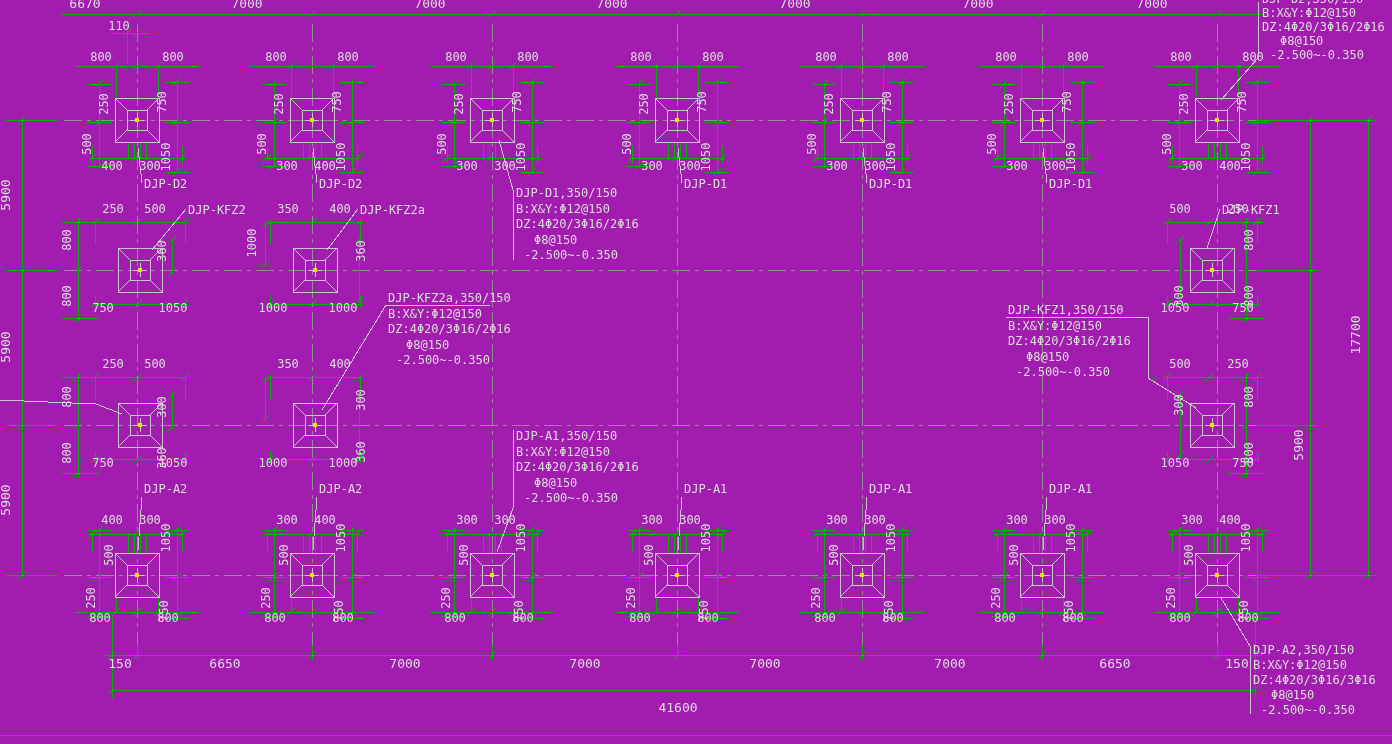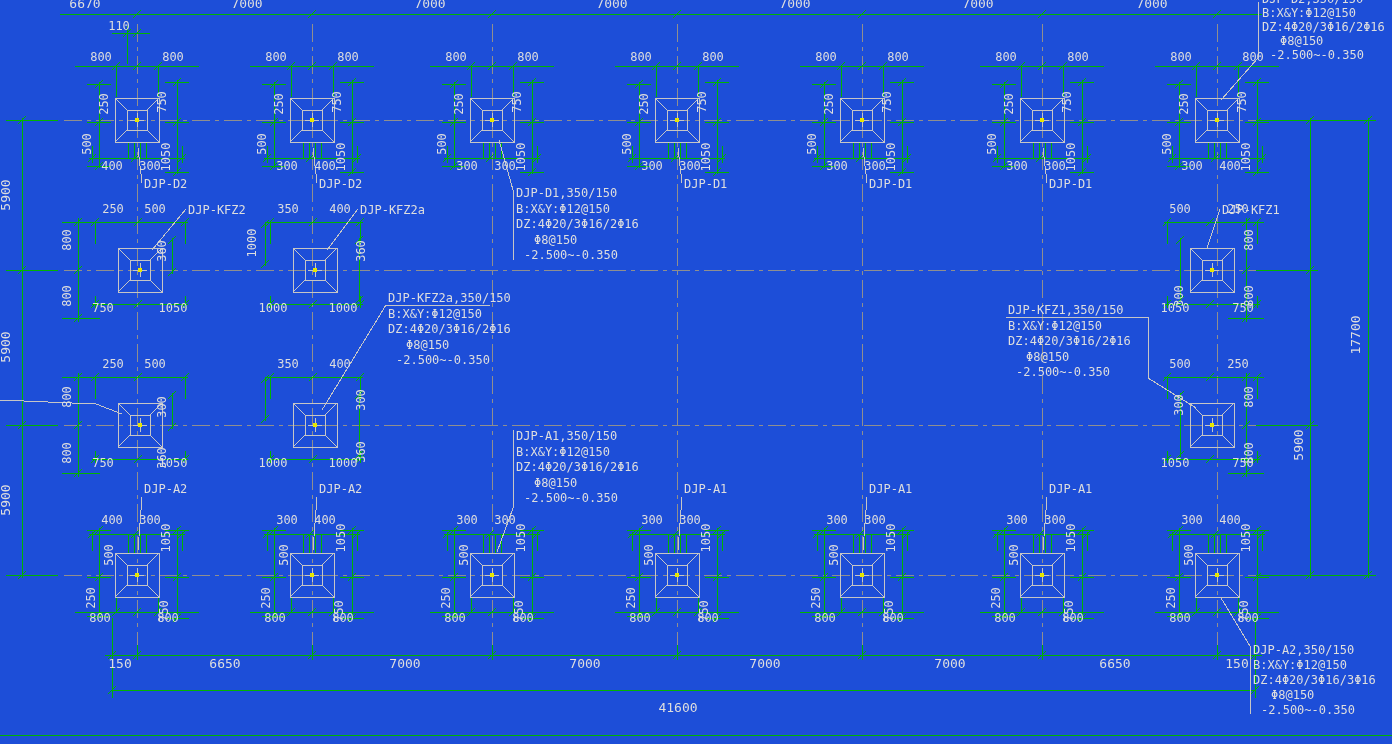--- a/index.html
+++ b/index.html
@@ -1,16 +1,16 @@
 <!DOCTYPE html>
 <html><head>
 <meta charset="utf-8">
 <style>
   html,body{margin:0;padding:0;background:#000;}
-  .stage{position:relative;width:1392px;height:744px;background:#1d4ed8;overflow:hidden;}
+  .stage{position:relative;width:1392px;height:744px;background:#a21caf;overflow:hidden;}
   svg{display:block;}
   line.g{stroke:#00b300;stroke-width:1;}
   line.c{stroke:#8f8f8f;stroke-width:1;stroke-dasharray:18 5 4 5;}
   line.o{stroke:#c6c6c6;stroke-width:1;}
   rect.o{stroke:#c6c6c6;fill:none;stroke-width:1;}
   polyline.w{stroke:#c6c6c6;fill:none;stroke-width:1;}
   rect.y{fill:#e6e600;stroke:none;}
   text.t{fill:#dedede;font-family:"DejaVu Sans Mono","Liberation Mono",monospace;font-size:12px;text-anchor:middle;}
   text.t.big{font-size:13px;}
   text.t.start{text-anchor:start;}

